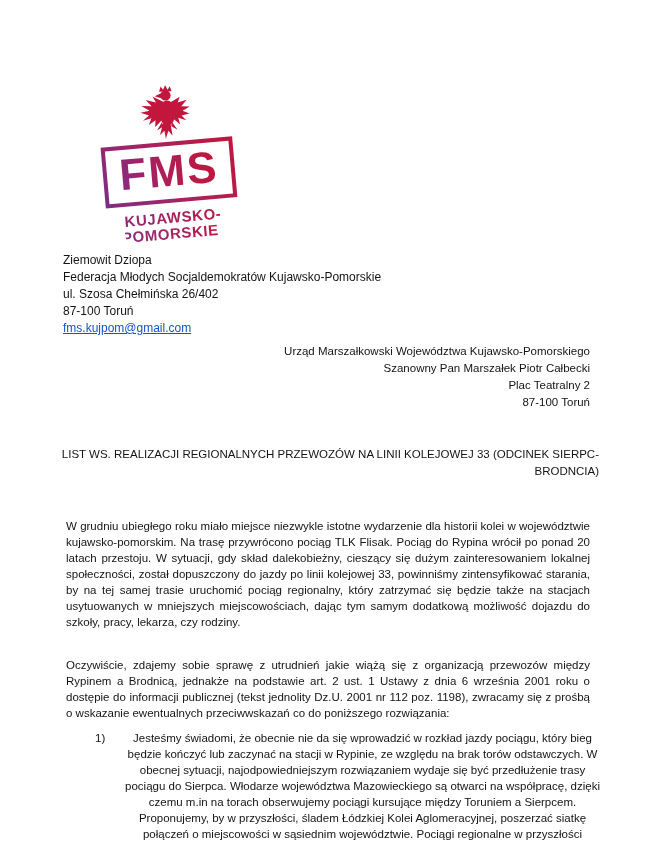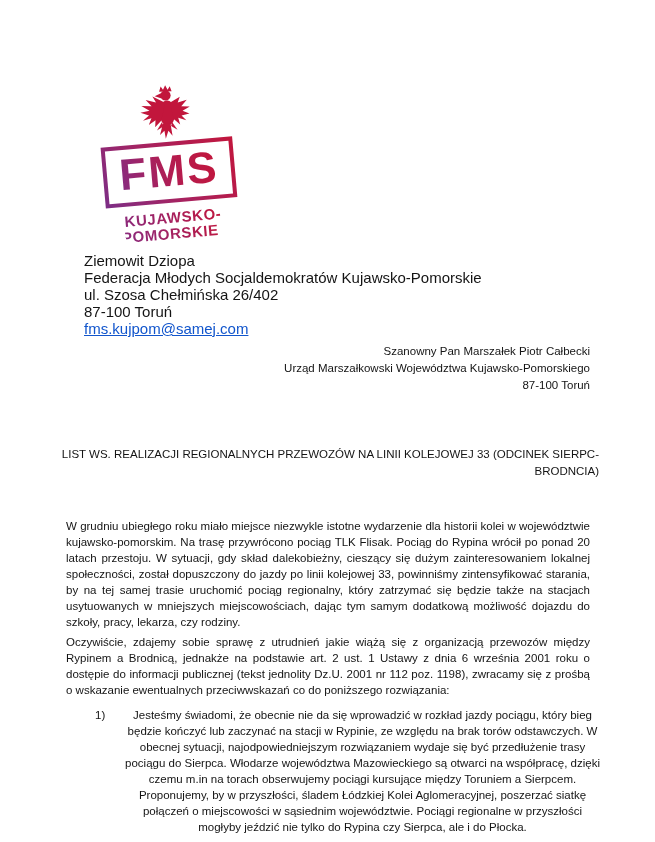--- a/index.html
+++ b/index.html
@@ -54,23 +54,23 @@
     background: linear-gradient(75deg, #8a2b7e 0%, #c2163c 100%);
     -webkit-background-clip: text;
     background-clip: text;
     color: transparent;
   }
   .region-lines div:last-child { margin-left: -8px; }
 
   
   .sender {
     position: absolute;
-    left: 84px;
+    left: 63px;
     top: 252px;
-    font-size: 15px;
+    font-size: 12px;
     line-height: 17px;
   }
   .sender a {
     color: #1155cc;
     text-decoration: underline;
     cursor: pointer;
   }
   .recipient {
     position: absolute;
     right: 65px;
@@ -94,21 +94,21 @@
   
   .letter-body {
     position: absolute;
     left: 66px;
     width: 524px;
     top: 504px;
     font-size: 11.5px;
     line-height: 16px;
   }
   .paragraph { text-align: justify; margin-top: 14px; }
-  .paragraph + .paragraph { margin-top: 4px; }
+  .paragraph + .paragraph { margin-top: 27px; }
   .salutation { text-align: left; }
   .numbered-list { margin-top: 9px; }
   .list-item { display: flex; padding-left: 29px; }
   .list-marker { flex: none; width: 30px; }
   .list-text { flex: 1; margin-right: -10px; text-align: center; }
 </style>
 </head>
 <body>
 
 <div class="page">
@@ -138,26 +138,27 @@
       <div>KUJAWSKO-</div>
       <div>POMORSKIE</div>
     </div>
   </div>
 
   <div class="sender">
     <div>Ziemowit Dziopa</div>
     <div>Federacja Młodych Socjaldemokratów Kujawsko-Pomorskie</div>
     <div>ul. Szosa Chełmińska 26/402</div>
     <div>87-100 Toruń</div>
-    <div><a>fms.kujpom@samej.com</a></div>
+    <div><a>fms.kujpom@gmail.com</a></div>
   </div>
 
   <div class="recipient">
+    <div>Urząd Marszałkowski Województwa Kujawsko-Pomorskiego</div>
     <div>Szanowny Pan Marszałek Piotr Całbecki</div>
-    <div>Urząd Marszałkowski Województwa Kujawsko-Pomorskiego</div>
+    <div>Plac Teatralny 2</div>
     <div>87-100 Toruń</div>
   </div>
 
   <div class="subject">LIST WS. REALIZACJI REGIONALNYCH PRZEWOZÓW NA LINII KOLEJOWEJ 33 (ODCINEK SIERPC-BRODNCIA)</div>
 
   <div class="letter-body">
     <div class="paragraph">W grudniu ubiegłego roku miało miejsce niezwykle istotne wydarzenie dla historii kolei w województwie kujawsko-pomorskim. Na trasę przywrócono pociąg TLK Flisak. Pociąg do Rypina wrócił po ponad 20 latach przestoju. W sytuacji, gdy skład dalekobieżny, cieszący się dużym zainteresowaniem lokalnej społeczności, został dopuszczony do jazdy po linii kolejowej 33, powinniśmy zintensyfikować starania, by na tej samej trasie uruchomić pociąg regionalny, który zatrzymać się będzie także na stacjach usytuowanych w mniejszych miejscowościach, dając tym samym dodatkową możliwość dojazdu do szkoły, pracy, lekarza, czy rodziny.</div>
     <div class="paragraph">Oczywiście, zdajemy sobie sprawę z utrudnień jakie wiążą się z organizacją przewozów między Rypinem a Brodnicą, jednakże na podstawie art. 2 ust. 1 Ustawy z dnia 6 września 2001 roku o dostępie do informacji publicznej (tekst jednolity Dz.U. 2001 nr 112 poz. 1198), zwracamy się z prośbą o wskazanie ewentualnych przeciwwskazań co do poniższego rozwiązania:</div>
     <div class="numbered-list">
       <div class="list-item">

